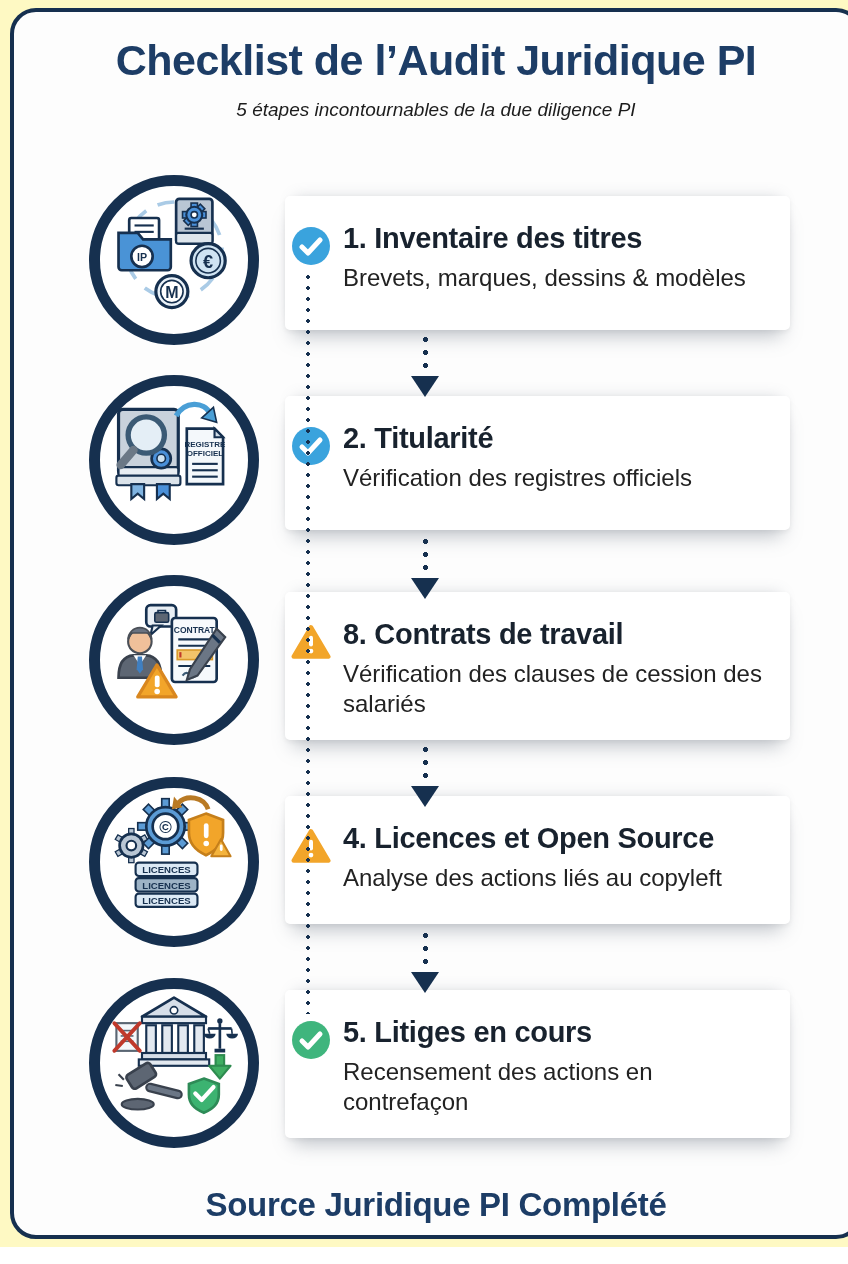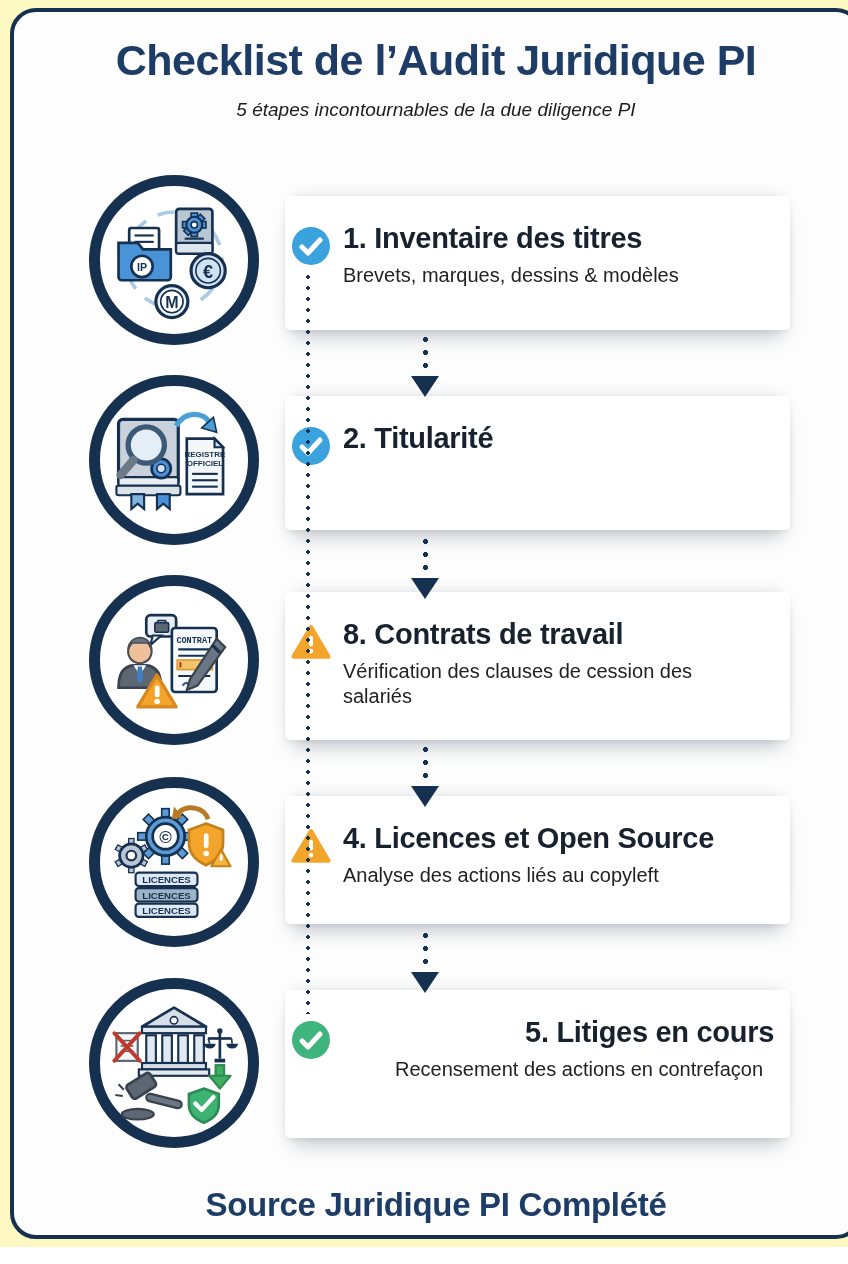--- a/index.html
+++ b/index.html
@@ -5,30 +5,30 @@
   html,body{margin:0;padding:0;background:#ffffff;}
   body{width:848px;height:1264px;font-family:"Liberation Sans", sans-serif;-webkit-font-smoothing:antialiased;}
   #poster{position:relative;width:848px;height:1247px;background:#fef9c3;overflow:hidden;padding-left:24px;}
   .frame{position:absolute;left:10px;top:8px;right:10px;bottom:8px;border:4px solid #16304f;border-radius:26px;background:#fdfdfd;}
 
   .header{position:absolute;left:0;top:36px;width:100%;text-align:center;z-index:4;}
   .title{font-size:43px;font-weight:700;color:#1d3d66;letter-spacing:-0.5px;}
   .subtitle{margin-top:14px;font-size:19px;font-weight:400;color:#1c1c1c;font-style:italic;}
 
   .step-circle{position:absolute;left:89px;width:148px;height:148px;border:11px solid #16304f;border-radius:50%;
-    background:#ffffff;z-index:3;display:flex;align-items:center;justify-content:center;}
+    background:#ffffff;z-index:3;display:flex;justify-content:center;}
   .step-circle svg{width:128px;height:128px;}
 
   .card{position:absolute;left:285px;width:505px;background:#ffffff;border-radius:5px;z-index:1;
     box-shadow:0 14px 18px -8px rgba(100,110,125,.40), 0 -8px 14px -10px rgba(100,110,125,.28), 0 2px 5px rgba(0,0,0,.06);
     padding:0;box-sizing:border-box;}
   .card-inner{position:relative;padding:26px 16px 0 58px;}
   .status{position:absolute;left:6px;top:30px;width:40px;height:40px;}
   .card-title{font-size:29px;font-weight:700;color:#18222e;letter-spacing:-0.3px;white-space:nowrap;}
-  .card-sub{font-size:20px;color:#222222;margin-top:8px;line-height:1.27;max-width:420px;}
+  .card-sub{font-size:24px;color:#222222;margin-top:8px;line-height:1.27;max-width:420px;}
 
   .vdots{position:absolute;left:305px;top:274px;width:6px;height:740px;z-index:2;
     background-image:radial-gradient(circle 2px at 3px 3px,#16304f 99%,transparent 100%);
     background-size:6px 11px;background-repeat:repeat-y;}
   .arrow{position:absolute;left:411px;width:28px;z-index:2;display:flex;flex-direction:column;align-items:center;}
   .arrow .dots{width:7px;height:38px;
     background-image:radial-gradient(circle 2.6px at 3.5px 3.5px,#16304f 99%,transparent 100%);
     background-size:7px 13px;background-repeat:repeat-y;}
   .arrow .head{width:0;height:0;border-left:14px solid transparent;border-right:14px solid transparent;border-top:21px solid #16304f;margin-top:2px;}
 
@@ -133,28 +133,29 @@
       </g>
     </svg>
   </div>
   <div class="card" style="top:396px;height:134px;">
     <div class="card-inner">
       <svg class="status" viewBox="0 0 40 40">
         <circle cx="20" cy="20" r="19" fill="#3aa3dd"></circle>
         <path d="M11 21 l6 6 l12 -13" fill="none" stroke="#ffffff" stroke-width="5" stroke-linecap="round" stroke-linejoin="round"></path>
       </svg>
       <div class="card-title">2. Titularité</div>
+      <div class="card-sub">Vérification des registres officiels</div>
     </div>
   </div>
   <div class="arrow" style="top:538px;">
     <div class="dots"></div>
     <div class="head"></div>
   </div>
 
-  <div class="step-circle" style="top:575px;font-family:Liberation Mono, monospace;">
+  <div class="step-circle" style="top:575px;">
     <svg viewBox="0 0 120 120">
 
       <g>
         <rect x="34" y="18" width="28" height="20" rx="4" fill="#e8eef4" stroke="#16304f" stroke-width="2.5"></rect>
         <polygon points="40,37 48,37 38,46" fill="#e8eef4" stroke="#16304f" stroke-width="2"></polygon>
         <rect x="42" y="25" width="13" height="9" rx="1.5" fill="#5d6673" stroke="#16304f" stroke-width="1.5"></rect>
         <path d="M45 25 v-2 h7 v2" fill="none" stroke="#16304f" stroke-width="1.5"></path>
       </g>
 
       <g>
@@ -316,21 +317,21 @@
         <line x1="8" y1="80" x2="13" y2="85" stroke="#39414d" stroke-width="2"></line>
         <line x1="5" y1="90" x2="12" y2="91" stroke="#39414d" stroke-width="2"></line>
       </g>
 
       <g>
         <path d="M88 84 l14 5 v10 c0 9 -6 14 -14 17 c-8 -3 -14 -8 -14 -17 v-10 Z" fill="#3cb371" stroke="#2e8b57" stroke-width="2.5"></path>
         <path d="M80 98 l6 6 l11 -12" fill="none" stroke="#ffffff" stroke-width="4" stroke-linecap="round" stroke-linejoin="round"></path>
       </g>
     </svg>
   </div>
-  <div class="card" style="top:990px;height:148px;text-align:right;">
+  <div class="card" style="top:990px;height:148px;">
     <div class="card-inner">
       <svg class="status" viewBox="0 0 40 40">
         <circle cx="20" cy="20" r="19" fill="#3fb57d"></circle>
         <path d="M11 21 l6 6 l12 -13" fill="none" stroke="#ffffff" stroke-width="5" stroke-linecap="round" stroke-linejoin="round"></path>
       </svg>
       <div class="card-title">5. Litiges en cours</div>
       <div class="card-sub">Recensement des actions en contrefaçon</div>
     </div>
   </div>
 

